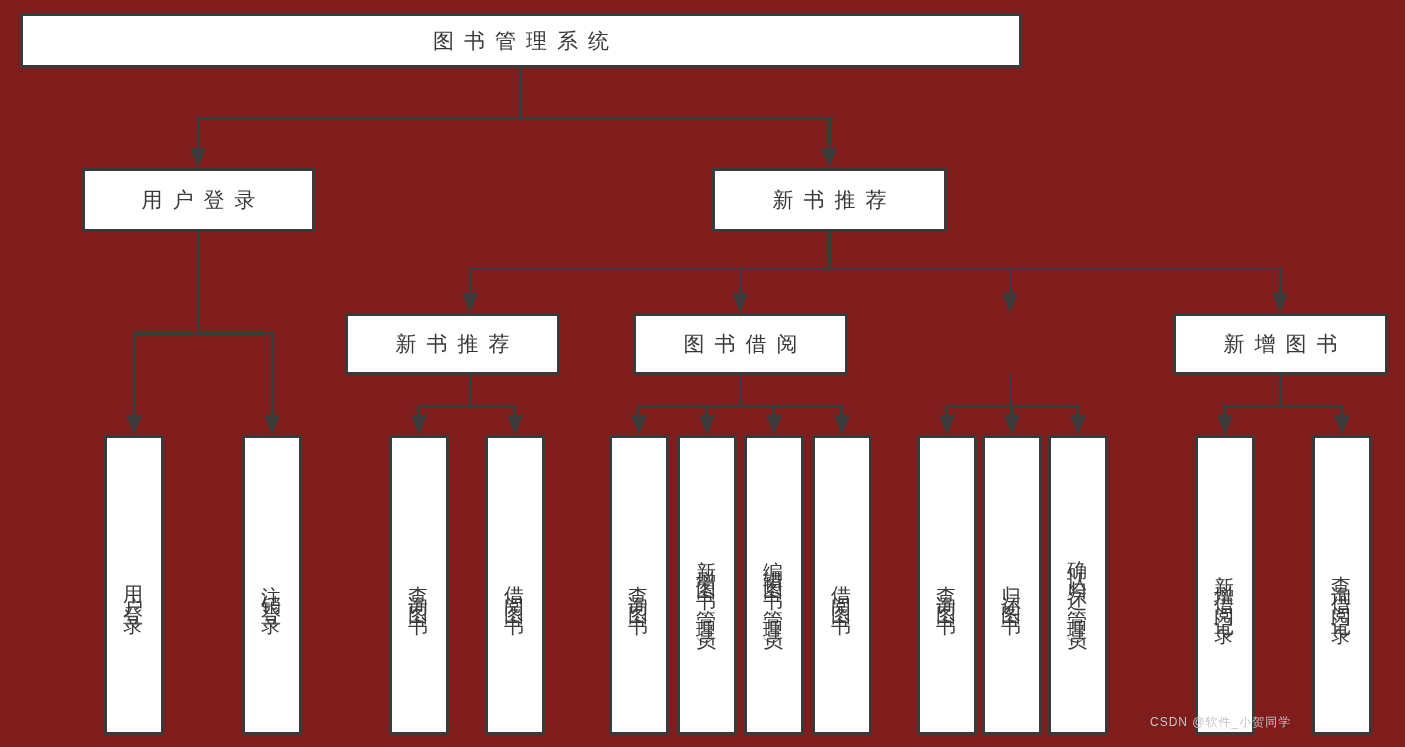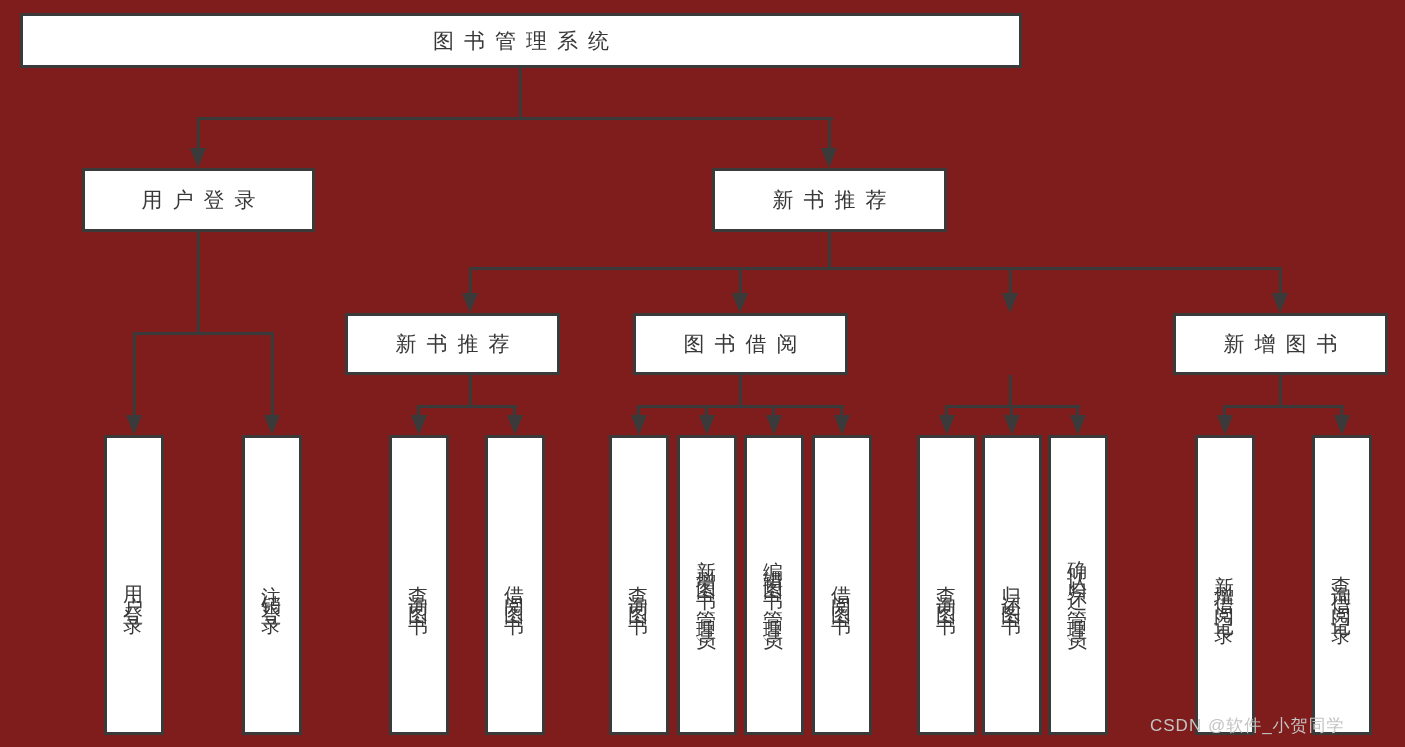--- a/index.html
+++ b/index.html
@@ -59,21 +59,21 @@
     border-left: 8px solid transparent;
     border-right: 8px solid transparent;
     border-top: 20px solid #3a3a3a;
     z-index: 1;
   }
   
   .watermark {
     position: absolute;
     left: 1150px;
     top: 714px;
-    font-size: 17px;
+    font-size: 12px;
     color: #c4c4c4;
     letter-spacing: 1px;
     z-index: 3;
     white-space: nowrap;
   }
 </style>
 </head>
 <body>
 
 <div class="canvas">

